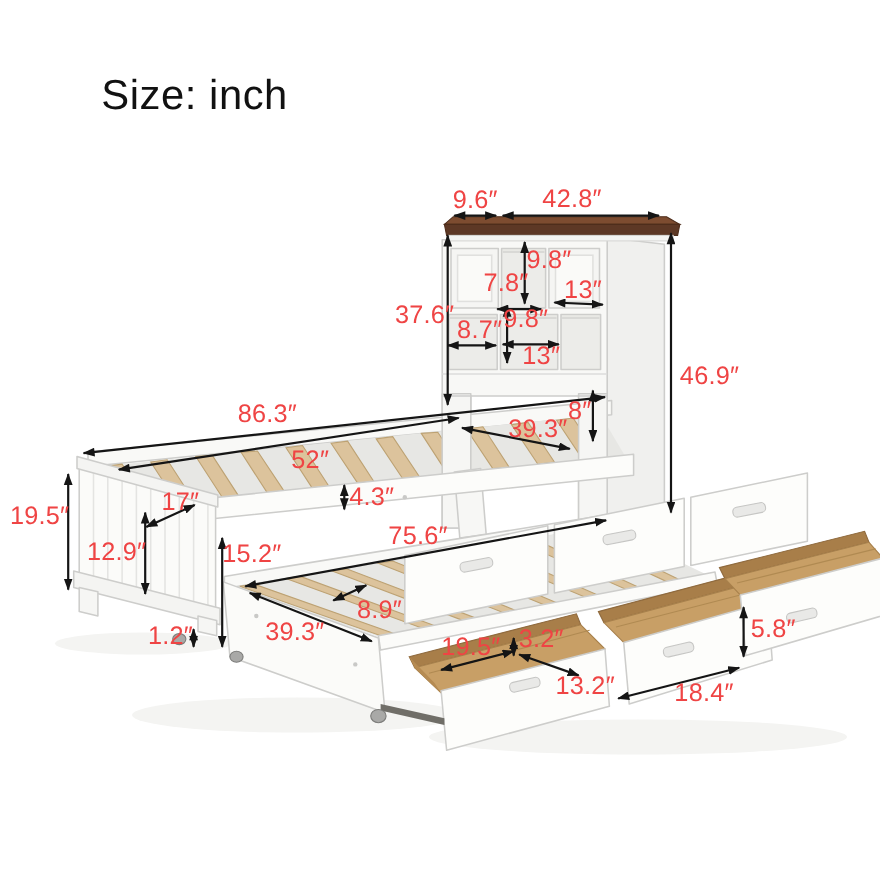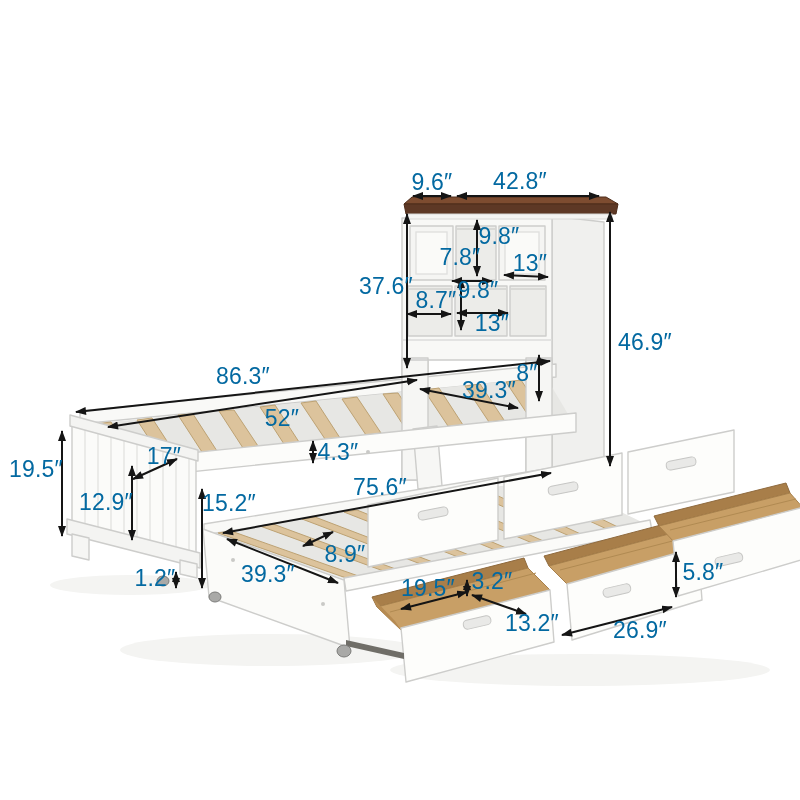--- a/index.html
+++ b/index.html
@@ -3,21 +3,21 @@
 <meta charset="utf-8">
 <style>
   html,body{margin:0;padding:0;background:#ffffff;}
   .stage{
     position:relative;width:800px;height:800px;background:#ffffff;overflow:hidden;
     font-family:"Liberation Sans",sans-serif;
   }
   .stage svg{position:absolute;left:0;top:0;}
   .dim-label{
     position:absolute;transform:translate(-50%,-50%);
-    font-size:23px;color:#0369a1;white-space:nowrap;letter-spacing:0.2px;
+    font-size:23px;color:#ef4444;white-space:nowrap;letter-spacing:0.2px;
     font-family:"Liberation Sans",sans-serif;
   }
   .page-title{
     position:absolute;left:92px;top:66px;font-size:38px;color:#111;
     letter-spacing:0.5px;white-space:nowrap;
   }
   .furn{stroke:#cdcdcb;stroke-width:1.4;stroke-linejoin:round;}
   .dimline{stroke:#151515;stroke-width:2;fill:none;}
 </style>
 </head>
@@ -209,20 +209,21 @@
       <line class="dimline" x1="303" y1="546" x2="333" y2="532" marker-start="url(#as)" marker-end="url(#ae)"></line>
       <line class="dimline" x1="227" y1="539" x2="338" y2="583" marker-start="url(#as)" marker-end="url(#ae)"></line>
       <line class="dimline" x1="401" y1="609" x2="467" y2="592" marker-start="url(#as)" marker-end="url(#ae)"></line>
       <line class="dimline" x1="467" y1="580" x2="467" y2="596" marker-start="url(#as)" marker-end="url(#ae)"></line>
       <line class="dimline" x1="472" y1="595" x2="526" y2="614" marker-start="url(#as)" marker-end="url(#ae)"></line>
       <line class="dimline" x1="562" y1="635" x2="672" y2="607" marker-start="url(#as)" marker-end="url(#ae)"></line>
       <line class="dimline" x1="676" y1="552" x2="676" y2="597" marker-start="url(#as)" marker-end="url(#ae)"></line>
     </g>
   </svg>
 
+  <div class="page-title">Size: inch</div>
 
   <div class="dim-label" style="left:432px;top:182px">9.6″</div>
   <div class="dim-label" style="left:520px;top:181px">42.8″</div>
   <div class="dim-label" style="left:460px;top:257px">7.8″</div>
   <div class="dim-label" style="left:499px;top:236px">9.8″</div>
   <div class="dim-label" style="left:530px;top:263px">13″</div>
   <div class="dim-label" style="left:436px;top:300px">8.7″</div>
   <div class="dim-label" style="left:478px;top:290px">9.8″</div>
   <div class="dim-label" style="left:492px;top:323px">13″</div>
   <div class="dim-label" style="left:386px;top:286px">37.6″</div>
@@ -236,16 +237,16 @@
   <div class="dim-label" style="left:36px;top:469px">19.5″</div>
   <div class="dim-label" style="left:106px;top:502px">12.9″</div>
   <div class="dim-label" style="left:155px;top:578px">1.2″</div>
   <div class="dim-label" style="left:229px;top:503px">15.2″</div>
   <div class="dim-label" style="left:380px;top:487px">75.6″</div>
   <div class="dim-label" style="left:345px;top:554px">8.9″</div>
   <div class="dim-label" style="left:268px;top:574px">39.3″</div>
   <div class="dim-label" style="left:428px;top:588px">19.5″</div>
   <div class="dim-label" style="left:492px;top:581px">3.2″</div>
   <div class="dim-label" style="left:532px;top:623px">13.2″</div>
-  <div class="dim-label" style="left:640px;top:630px">26.9″</div>
+  <div class="dim-label" style="left:640px;top:630px">18.4″</div>
   <div class="dim-label" style="left:703px;top:572px">5.8″</div>
 
 </div>
 
 </body></html>

